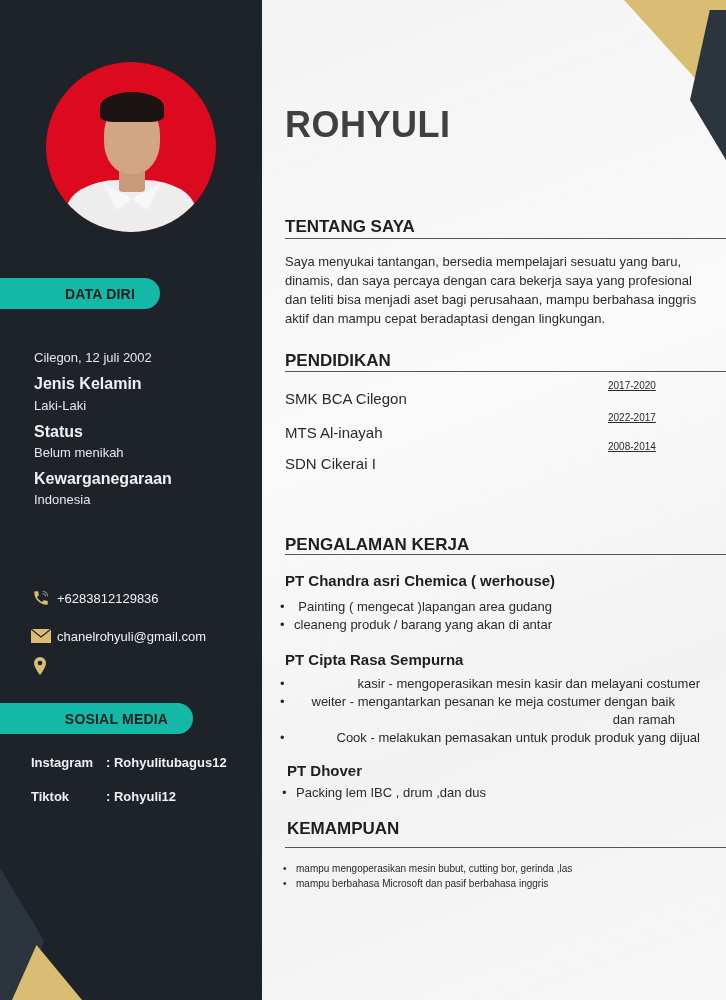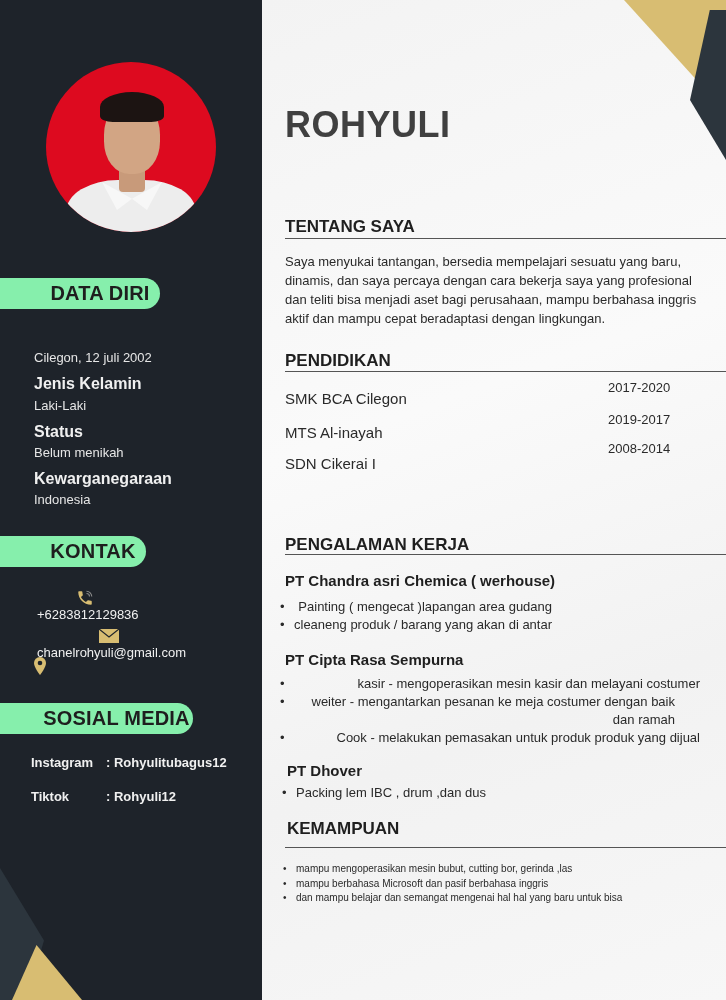--- a/index.html
+++ b/index.html
@@ -61,36 +61,36 @@
     background: #1c1412; border-radius: 50% 50% 20% 20%;
   }
   .photo .collar-l, .photo .collar-r {
     position: absolute; top: 120px; width: 30px; height: 28px; background: #f7f7f7;
   }
   .photo .collar-l { left: 56px; clip-path: polygon(0 0, 100% 60%, 50% 100%); }
   .photo .collar-r { left: 86px; clip-path: polygon(100% 0, 0 60%, 50% 100%); }
 
   
   .pill {
-    position: absolute; left: 0; height: 31px; background: #86efac;
+    position: absolute; left: 0; height: 31px; background: #14b8a6;
     border-radius: 0 16px 16px 0; color: #1e1e1e;
     font-family: "Liberation Sans", sans-serif; font-weight: bold;
-    font-size: 20px; display: flex; align-items: center; justify-content: center;
+    font-size: 14px; display: flex; align-items: center; justify-content: center;
     letter-spacing: 0.2px;
   }
   .pill span { padding-left: 40px; }
   .pill-data { top: 278px; width: 160px; }
   .pill-kontak { top: 536px; width: 146px; }
   .pill-sosial { top: 703px; width: 193px; }
 
   .side-text { position: absolute; left: 34px; color: #f0f0f0; }
   .field-label { font-family: "Liberation Sans", sans-serif; font-weight: bold; font-size: 16px; }
   .field-value { font-family: "Liberation Sans", sans-serif; font-size: 13px; color: #e6e6e6; }
 
-  .contact-row { position: absolute; left: 31px; display: flex; align-items: center; color: #f0f0f0; font-family: "Liberation Sans", sans-serif; flex-direction: column; }
+  .contact-row { position: absolute; left: 31px; display: flex; align-items: center; color: #f0f0f0; font-family: "Liberation Sans", sans-serif; }
   .contact-icon { width: 20px; height: 18px; display: inline-flex; align-items: center; justify-content: center; }
   .contact-text { margin-left: 6px; font-size: 13px; }
   .address { font-size: 9px; line-height: 13px; margin-left: 4px; }
 
   .social-row { position: absolute; left: 31px; color: #f0f0f0; font-family: "Liberation Sans", sans-serif; font-weight: bold; font-size: 13px; }
   .social-row .lbl { display: inline-block; width: 75px; }
 
   
   .name-title {
     position: absolute; left: 285px; top: 104px; font-family: "Liberation Sans", sans-serif;
@@ -99,21 +99,21 @@
   .section-title {
     position: absolute; left: 285px; font-family: "Liberation Sans", sans-serif;
     font-weight: bold; font-size: 17px; color: #1f1f1f;
   }
   .rule { position: absolute; left: 285px; width: 441px; height: 1px; background: #555; }
   .about {
     position: absolute; left: 285px; top: 252px; width: 420px;
     font-family: "Liberation Sans", sans-serif; font-size: 13px; line-height: 19px; color: #2a2a2a;
   }
   .edu-school { position: absolute; left: 285px; font-family: "Liberation Sans", sans-serif; font-size: 15px; color: #2a2a2a; }
-  .edu-year { position: absolute; left: 608px; font-family: "Liberation Sans", sans-serif; font-size: 13px; color: #2a2a2a; }
+  .edu-year { position: absolute; left: 608px; font-family: "Liberation Sans", sans-serif; font-size: 10px; color: #2a2a2a; text-decoration: underline; }
   .company { position: absolute; left: 285px; font-family: "Liberation Sans", sans-serif; font-weight: bold; font-size: 15px; color: #1f1f1f; }
   .bullets { position: absolute; left: 280px; font-family: "Liberation Sans", sans-serif; font-size: 13px; color: #2a2a2a; line-height: 18px; list-style: none; text-align: right; }
   .bullets li { position: relative; padding-left: 14px; }
   .bullets li::before { content: "•"; position: absolute; left: 0; top: 0; }
   .skills { position: absolute; left: 283px; top: 862px; font-family: "Liberation Sans", sans-serif; font-size: 10px; color: #2a2a2a; line-height: 14.5px; list-style: none; }
   .skills li { position: relative; padding-left: 13px; }
   .skills li::before { content: "•"; position: absolute; left: 0; top: 0; }
 </style>
 </head>
 <body>
@@ -136,23 +136,20 @@
   </div>
 
   <div class="side-text field-value" style="top:350px">Cilegon, 12 juli 2002</div>
   <div class="side-text field-label" style="top:375px">Jenis Kelamin</div>
   <div class="side-text field-value" style="top:398px">Laki-Laki</div>
   <div class="side-text field-label" style="top:423px">Status</div>
   <div class="side-text field-value" style="top:445px">Belum menikah</div>
   <div class="side-text field-label" style="top:470px">Kewarganegaraan</div>
   <div class="side-text field-value" style="top:492px">Indonesia</div>
 
-  <div class="pill pill-kontak">
-    <span>KONTAK</span>
-  </div>
 
   <div class="contact-row" style="top:589px">
     <span class="contact-icon">
       <svg width="18" height="18" viewBox="0 0 24 24">
           <path fill="#d8bd72" d="M6.6 10.8c1.4 2.8 3.8 5.1 6.6 6.6l2.2-2.2c.3-.3.7-.4 1-.2 1.1.4 2.3.6 3.6.6.6 0 1 .4 1 1V20c0 .6-.4 1-1 1C10.6 21 3 13.4 3 4c0-.6.4-1 1-1h3.5c.6 0 1 .4 1 1 0 1.2.2 2.4.6 3.6.1.3 0 .7-.2 1L6.6 10.8z"></path>
           <path fill="none" stroke="#8a8a8a" stroke-width="1.5" d="M14 3a7 7 0 0 1 7 7M14 6a4 4 0 0 1 4 4"></path>
         </svg>
     </span>
     <span class="contact-text">+6283812129836</span>
   </div>
@@ -198,21 +195,21 @@
 <div class="section-title" style="top:217px">TENTANG SAYA</div>
 <div class="rule" style="top:238px"></div>
 <div class="about">Saya menyukai tantangan, bersedia mempelajari sesuatu yang baru, dinamis, dan saya percaya dengan cara bekerja saya yang profesional dan teliti bisa menjadi aset bagi perusahaan, mampu berbahasa inggris aktif dan mampu cepat beradaptasi dengan lingkungan.</div>
 
 <div class="section-title" style="top:351px">PENDIDIKAN</div>
 <div class="rule" style="top:371px"></div>
 <div class="edu-school" style="top:390px">SMK BCA Cilegon</div>
 <div class="edu-school" style="top:424px">MTS Al-inayah</div>
 <div class="edu-school" style="top:455px">SDN Cikerai I</div>
 <div class="edu-year" style="top:380px">2017-2020</div>
-<div class="edu-year" style="top:412px">2019-2017</div>
+<div class="edu-year" style="top:412px">2022-2017</div>
 <div class="edu-year" style="top:441px">2008-2014</div>
 
 <div class="section-title" style="top:535px">PENGALAMAN KERJA</div>
 <div class="rule" style="top:554px"></div>
 
 <div class="company" style="top:572px">PT Chandra asri Chemica ( werhouse)</div>
 <ul class="bullets" style="top:598px">
   <li>Painting ( mengecat )lapangan area gudang</li>
   <li>cleaneng produk / barang yang akan di antar</li>
 </ul>
@@ -227,14 +224,13 @@
 <div class="company" style="top:762px; left:287px">PT Dhover</div>
 <ul class="bullets" style="top:784px; left:282px">
   <li>Packing lem IBC , drum ,dan dus</li>
 </ul>
 
 <div class="section-title" style="top:819px; left:287px">KEMAMPUAN</div>
 <div class="rule" style="top:847px"></div>
 <ul class="skills">
   <li>mampu mengoperasikan mesin bubut, cutting bor, gerinda ,las</li>
   <li>mampu berbahasa Microsoft dan pasif berbahasa inggris</li>
-  <li>dan mampu belajar dan semangat mengenai hal hal yang baru untuk bisa</li>
 </ul>
 
 </body></html>

